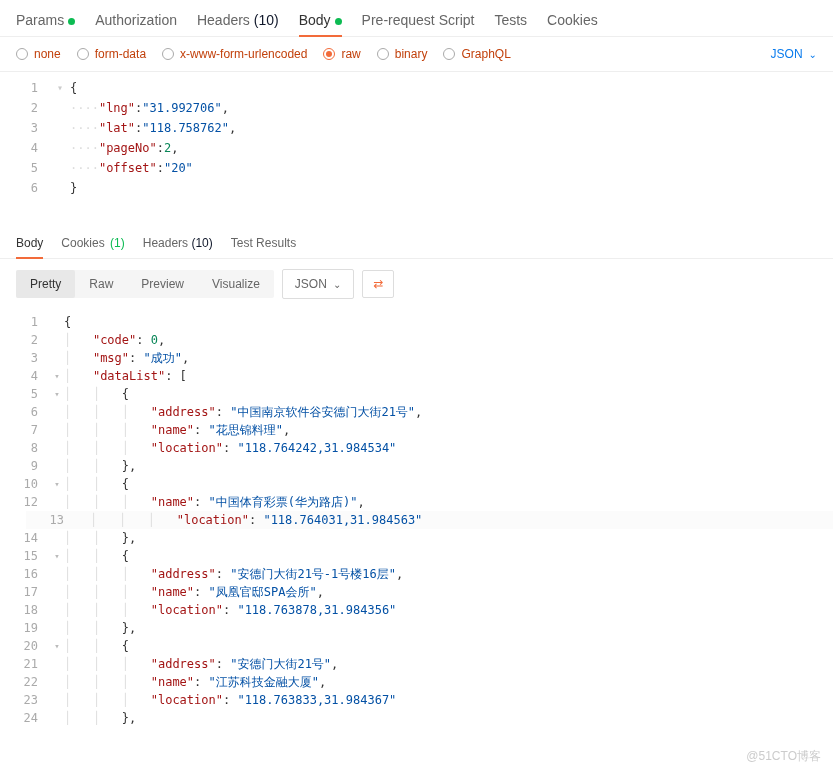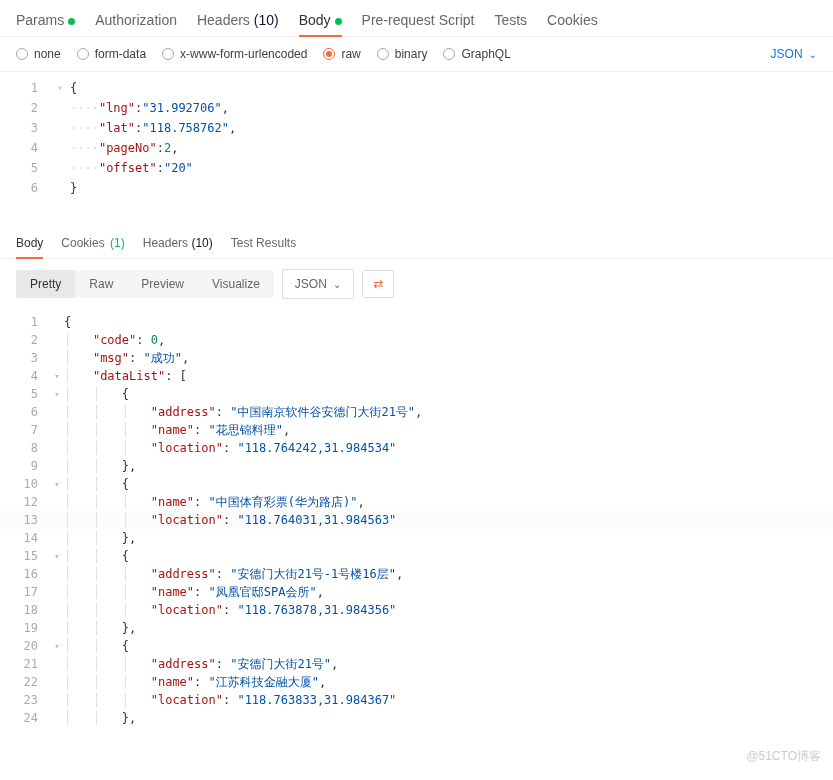--- a/index.html
+++ b/index.html
@@ -5,21 +5,21 @@
 * { box-sizing: border-box; margin: 0; padding: 0; }
 body { font-family: -apple-system, BlinkMacSystemFont, "Segoe UI", sans-serif; font-size: 12px; color: #666; background: #fff; width: 833px; }
 .tabs { display: flex; padding: 6px 16px 0; gap: 20px; border-bottom: 1px solid #eee; }
 .tab { padding: 6px 0 8px; cursor: pointer; color: #666; font-size: 14px; position: relative; }
 .tab.active { color: #333; }
 .tab.active::after { content: ''; position: absolute; bottom: -1px; left: 0; right: 0; height: 2px; background: #f26b3a; }
 .dot { display: inline-block; width: 7px; height: 7px; border-radius: 50%; background: #0cbb52; margin-left: 4px; vertical-align: middle; }
 .count { color: #0cbb52; margin-left: 2px; }
 .th-count { color: #0f172a; }
 .subtabs { display: flex; align-items: center; padding: 10px 16px; gap: 16px; border-bottom: 1px solid #eee; }
-.radio-item { display: flex; align-items: center; gap: 6px; color: #404040; cursor: pointer; }
+.radio-item { display: flex; align-items: center; gap: 6px; color: #c2410c; cursor: pointer; }
 .radio { width: 12px; height: 12px; border-radius: 50%; border: 1px solid #aaa; display: inline-block; position: relative; }
 .radio.sel { border-color: #f26b3a; }
 .radio.sel::after { content: ''; position: absolute; top: 2px; left: 2px; width: 6px; height: 6px; border-radius: 50%; background: #f26b3a; }
 .format-select { margin-left: auto; color: #097bed; cursor: pointer; display: flex; align-items: center; gap: 6px; }
 .chev { font-size: 10px; }
 .editor { font-family: Consolas, Menlo, monospace; font-size: 12px; padding: 6px 0 20px; }
 .line { display: flex; min-height: 20px; align-items: center; line-height: 20px; }
 .ln { width: 50px; text-align: right; padding-right: 12px; color: #aaa; user-select: none; }
 .gut { width: 20px; color: #ccc; font-size: 10px; text-align: center; }
 .code { white-space: pre; }
@@ -33,21 +33,21 @@
 .resp-tab.active { color: #333; }
 .resp-tab.active::after { content: ''; position: absolute; bottom: -1px; left: 0; right: 0; height: 2px; background: #f26b3a; }
 .toolbar { display: flex; align-items: center; padding: 10px 16px; gap: 8px; }
 .tb-group { display: flex; background: #f5f5f5; border-radius: 2px; }
 .tb-btn { padding: 7px 14px; cursor: pointer; color: #666; border-radius: 2px; }
 .tb-btn.active { background: #e8e8e8; color: #333; }
 .sel-btn { padding: 7px 12px; border: 1px solid #ddd; border-radius: 2px; cursor: pointer; color: #666; display: flex; align-items: center; gap: 6px; }
 .icon-btn { padding: 6px 10px; border: 1px solid #ddd; border-radius: 2px; cursor: pointer; color: #f26b3a; }
 .resp-editor { font-family: Consolas, Menlo, monospace; font-size: 12px; padding: 4px 0; }
 .rl { display: flex; min-height: 18px; line-height: 18px; }
-.rl.hl { background: #fbfbfb; }
+.rl.hl { background: #fbfbfb; margin-left: 26px; }
 .fold { width: 14px; color: #bbb; font-size: 9px; text-align: center; cursor: pointer; }
 .watermark { position: fixed; bottom: 15px; right: 12px; color: #ccc; font-size: 12px; }
 </style>
 </head>
 <body>
 
 <div class="tabs">
   <div class="tab"><span>Params</span><span class="dot"></span></div>
   <div class="tab">Authorization</div>
   <div class="tab"><span>Headers</span> <span class="th-count">(10)</span></div>

